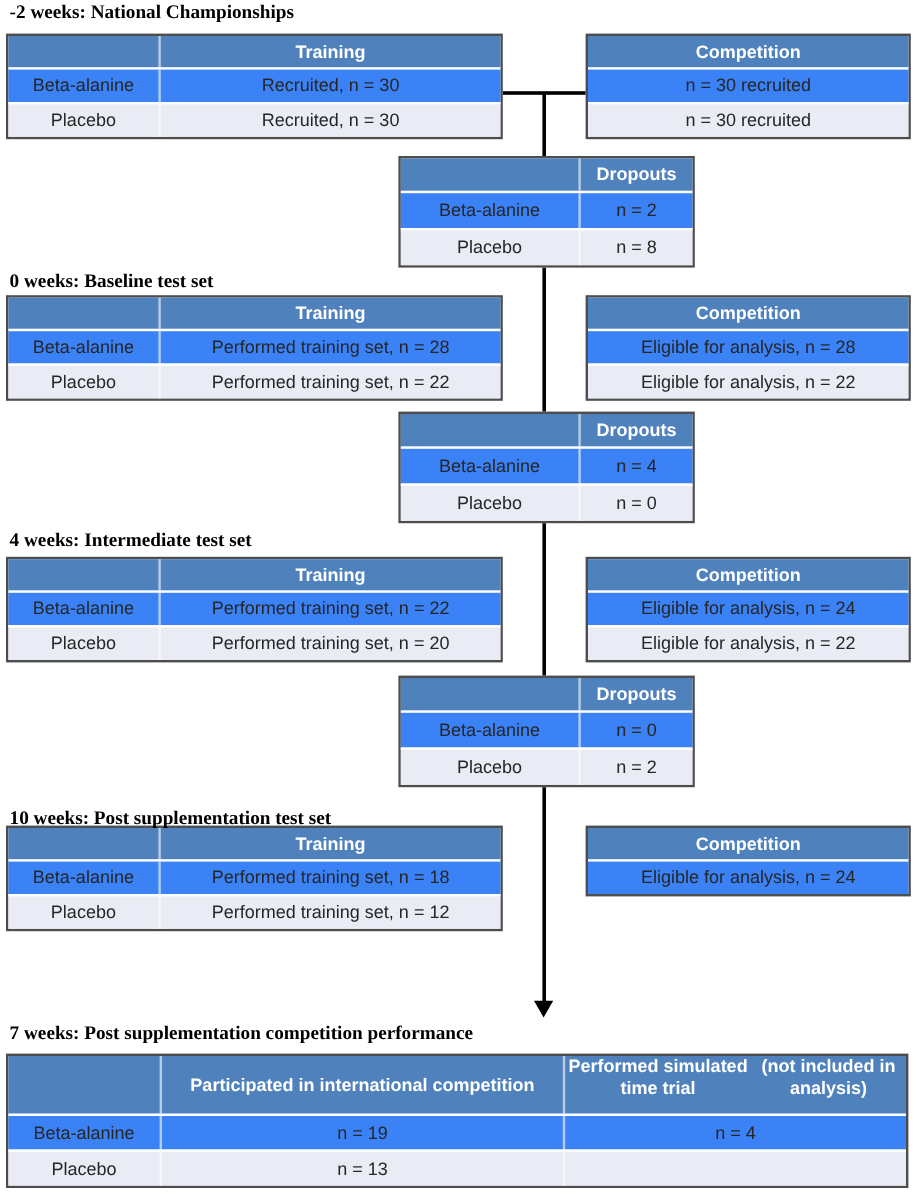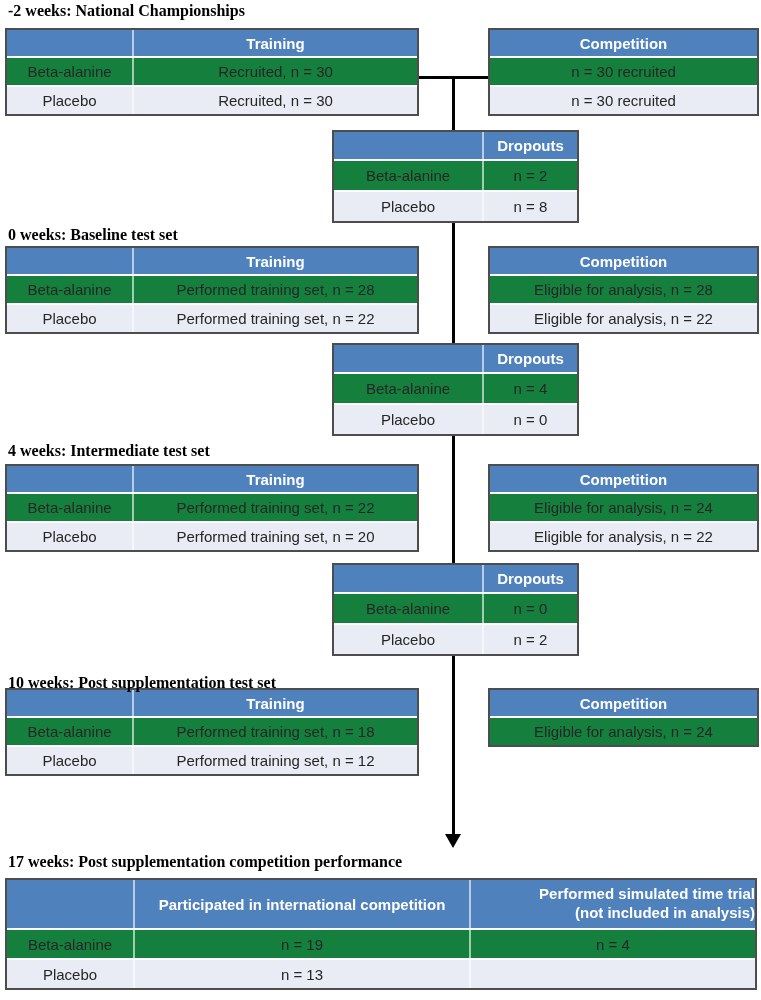--- a/index.html
+++ b/index.html
@@ -11,34 +11,34 @@
     position:absolute;left:8px;
     font-family:"Liberation Serif",serif;font-weight:700;font-size:16px;color:#000;
     white-space:nowrap;z-index:3;
   }
   .tbl{
     position:absolute;border:2px solid #4d4d4d;background:#fff;z-index:2;
     font-size:15px;color:#262626;
   }
   .row{display:flex;align-items:stretch;}
   .hdr{background:#4f81bd;color:#ffffff;font-weight:700;height:26px;}
-  .body1{background:#15803d;height:27px;border-top:2px solid #fff;}
+  .body1{background:#3b82f6;height:27px;border-top:2px solid #fff;}
   .body2{background:#e9ecf4;height:27px;border-top:2px solid #fff;}
   .drop .hdr{height:27px;}
   .drop .body1,.drop .body2{height:29px;}
   .cell{display:flex;align-items:center;justify-content:center;text-align:center;}
   .c1{width:125px;border-right:2px solid rgba(255,255,255,.6);flex:none;}
   .c2{flex:1;}
   .drop .c1{width:148px;}
   .fin .c1{width:126px;}
   .fin .cA{width:334px;border-right:2px solid rgba(255,255,255,.6);flex:none;}
   .fin .cB{flex:1;}
   .fin .hdr{height:48px;}
   .fin .body1,.fin .body2{height:28px;}
-  .hdr2line{display:flex;flex-direction:column;align-items:flex-end;justify-content:center;line-height:1.25;}
+  .hdr2line{display:flex;align-items:flex-start;justify-content:center;line-height:1.25;}
   .vline{position:absolute;left:452px;top:77px;width:3px;height:759px;background:#000;z-index:1;}
   .hline{position:absolute;left:414px;top:76px;width:76px;height:3px;background:#000;z-index:1;}
   .arrowhead{
     position:absolute;left:445px;top:834px;width:0;height:0;z-index:1;
     border-left:8px solid transparent;border-right:8px solid transparent;border-top:14px solid #000;
   }
 </style>
 </head>
 <body>
 
@@ -199,21 +199,21 @@
 
   <div class="tbl" style="left:488px;top:688px;width:267px">
     <div class="row hdr">
         <div class="cell c2">Competition</div>
       </div>
     <div class="row body1">
         <div class="cell c2">Eligible for analysis, n = 24</div>
       </div>
   </div>
 
-  <div class="heading" style="top:853px">17 weeks: Post supplementation competition performance</div>
+  <div class="heading" style="top:853px">7 weeks: Post supplementation competition performance</div>
 
   <div class="tbl fin" style="left:5px;top:878px;width:748px">
     <div class="row hdr">
       <div class="cell c1"></div>
       <div class="cell cA">Participated in international competition</div>
       <div class="cell cB hdr2line">
         <div>Performed simulated time trial</div>
         <div>(not included in analysis)</div>
       </div>
     </div>

